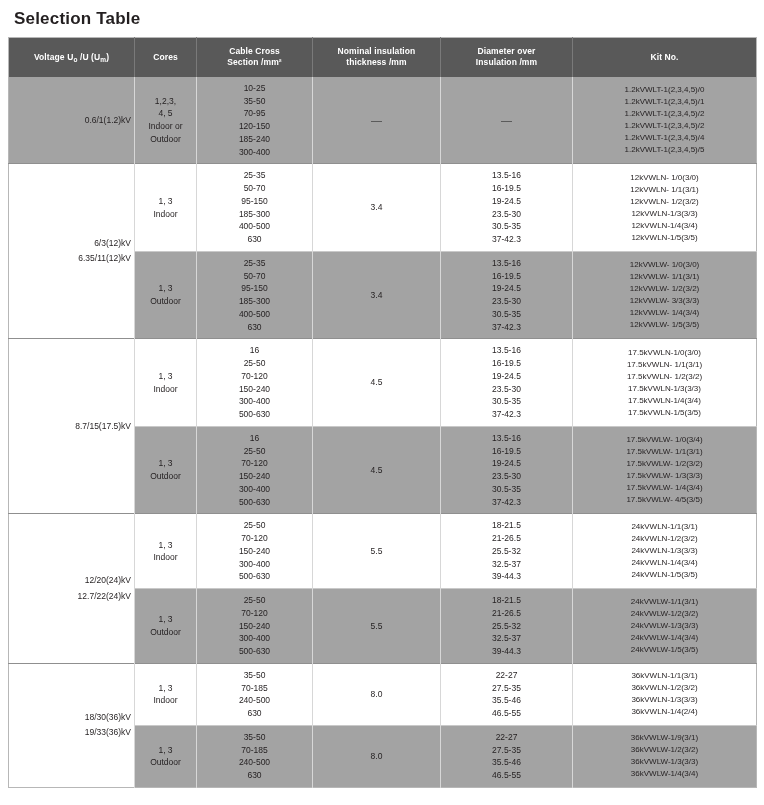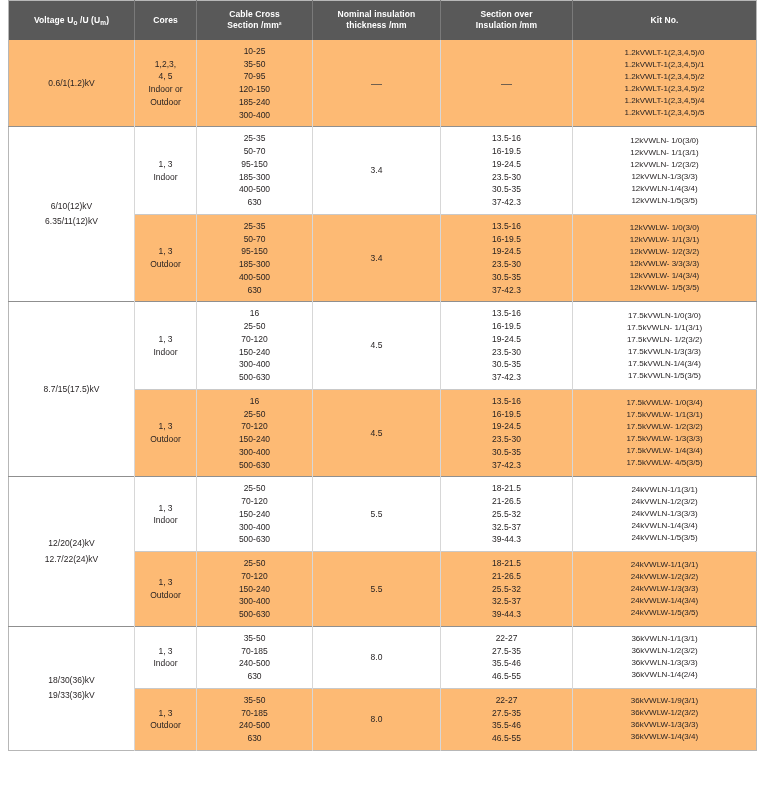--- a/index.html
+++ b/index.html
@@ -69,44 +69,46 @@
     color: #231f20;
   }
   tbody td:last-child { border-right: none; }
   tbody tr.group-start > td {
     border-top: 1px solid #8f8f8f;
   }
   tbody tr.first-row > td {
     border-top: none;
   }
   td.shade {
-    background: #fdba74;
+    background: #a3a3a3;
   }
   td.white {
     background: #ffffff;
   }
   .cell-lines span {
     display: block;
     white-space: nowrap;
   }
   .voltage .cell-lines span {
     line-height: 1.8;
+    text-align: right;
   }
   .kit {
     font-size: 8px;
   }
   .dash {
     font-size: 11px;
     color: #444;
   }
 </style>
 </head>
 <body>
 
 <div class="page">
+  <div class="title">Selection Table</div>
 
   <table class="sel">
     <colgroup>
       <col class="c1">
         <col class="c2">
         <col class="c3">
         <col class="c4">
         <col class="c5">
         <col class="c6">
     </colgroup>
@@ -118,21 +120,21 @@
         <th>Cores</th>
         <th>
           <span>Cable Cross</span><br>
           <span>Section /mm²</span>
         </th>
         <th>
           <span>Nominal insulation</span><br>
           <span>thickness /mm</span>
         </th>
         <th>
-          <span>Section over</span><br>
+          <span>Diameter over</span><br>
           <span>Insulation /mm</span>
         </th>
         <th>Kit No.</th>
       </tr>
     </thead>
     <tbody id="table-body">
         <tr class="group-start first-row">
           <td class="shade voltage">
             <div class="cell-lines">
               <span>0.6/1(1.2)kV</span>
@@ -173,21 +175,21 @@
               <span>1.2kVWLT-1(2,3,4,5)/2</span>
               <span>1.2kVWLT-1(2,3,4,5)/2</span>
               <span>1.2kVWLT-1(2,3,4,5)/4</span>
               <span>1.2kVWLT-1(2,3,4,5)/5</span>
             </div>
           </td>
         </tr>
         <tr class="group-start">
           <td class="white voltage" rowspan="2">
             <div class="cell-lines">
-              <span>6/10(12)kV</span>
+              <span>6/3(12)kV</span>
               <span>6.35/11(12)kV</span>
             </div>
           </td>
           <td class="white">
             <div class="cell-lines">
               <span>1, 3</span>
               <span>Indoor</span>
             </div>
           </td>
           <td class="white">

